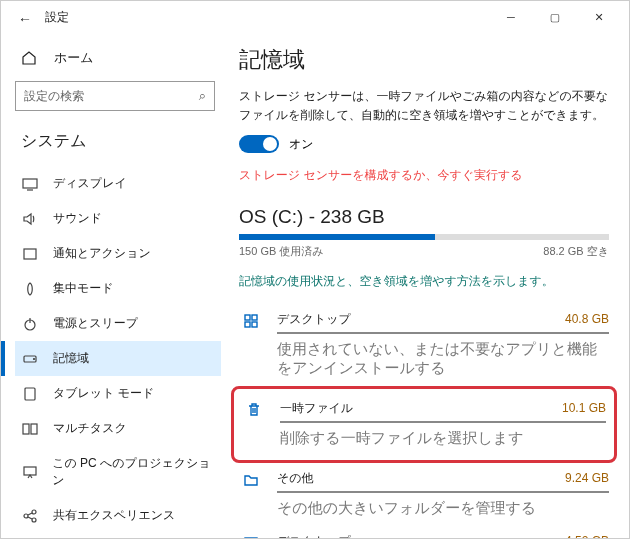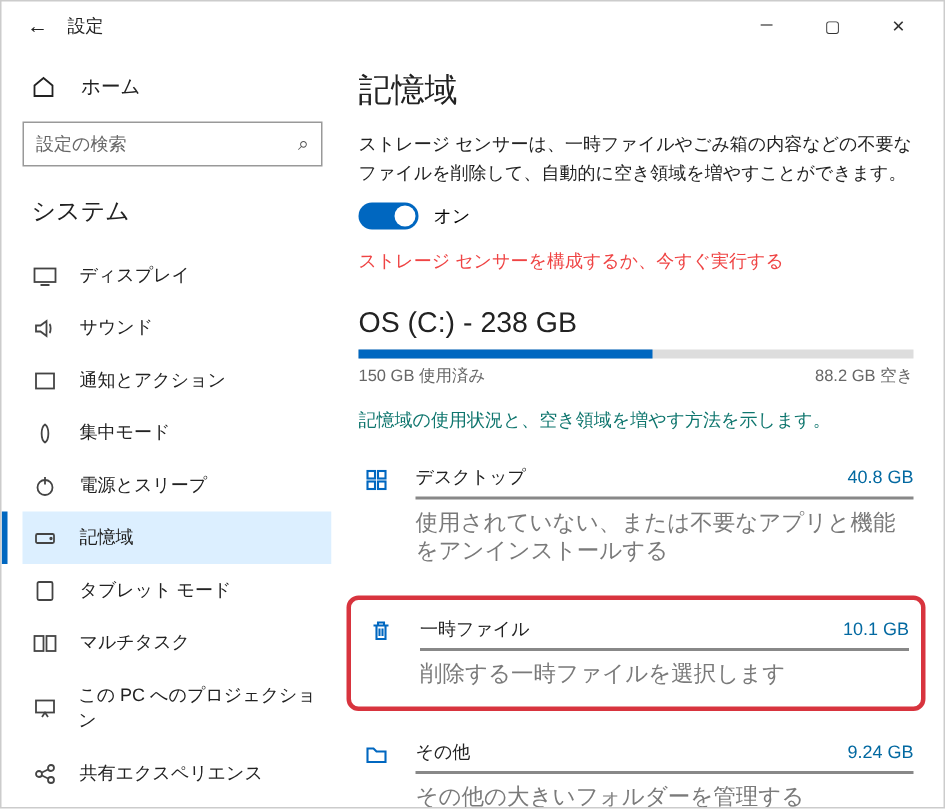--- a/index.html
+++ b/index.html
@@ -31,24 +31,24 @@
 .drive-title{font-size:19px;font-weight:400;color:#222;margin-bottom:6px}
 .bar{height:6px;background:#ddd;position:relative;margin-bottom:4px}
 .bar .fill{position:absolute;left:0;top:0;bottom:0;background:#0067c0;width:53%}
 .bar-labels{display:flex;justify-content:space-between;font-size:11px;color:#666;margin-bottom:14px}
 .usage-line{font-size:12px;color:#0f766e;margin-bottom:14px}
 .storage-item{display:flex;gap:14px;padding:6px 0 8px;border-top:1px solid transparent}
 .storage-item .sicn{width:24px;display:inline-flex;justify-content:center;align-items:flex-start;color:#0067c0;padding-top:2px}
 .storage-item .sbody{flex:1}
 .storage-item .srow{display:flex;justify-content:space-between;align-items:baseline}
 .storage-item .sname{font-size:12px;color:#222}
-.storage-item .ssize{font-size:12px;color:#0369a1}
+.storage-item .ssize{font-size:12px;color:#a16207}
 .storage-item .sbar{height:2px;background:#888;margin:4px 0 6px;position:relative}
 .storage-item .ssub{font-size:15px;color:#7a7a7a}
-.highlight{border:3px solid #d8343e;border-radius:8px;padding:4px 8px;margin:12px -8px}
+.highlight{border:3px solid #d8343e;border-radius:8px;padding:4px 8px;margin:0 -8px}
 svg{width:16px;height:16px}
 </style>
 </head>
 <body>
 
 <div class="titlebar">
   <div class="back">←</div>
   <div class="title">設定</div>
   <div class="spacer"></div>
   <div class="winbtn">─</div>

